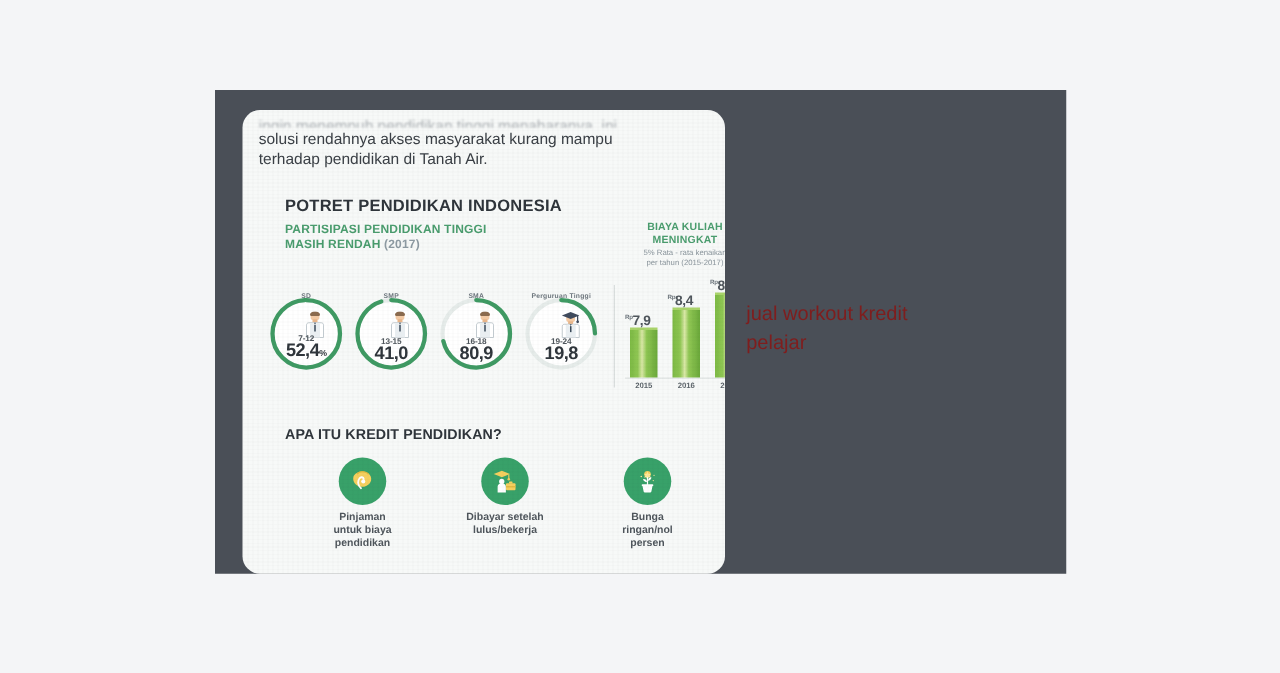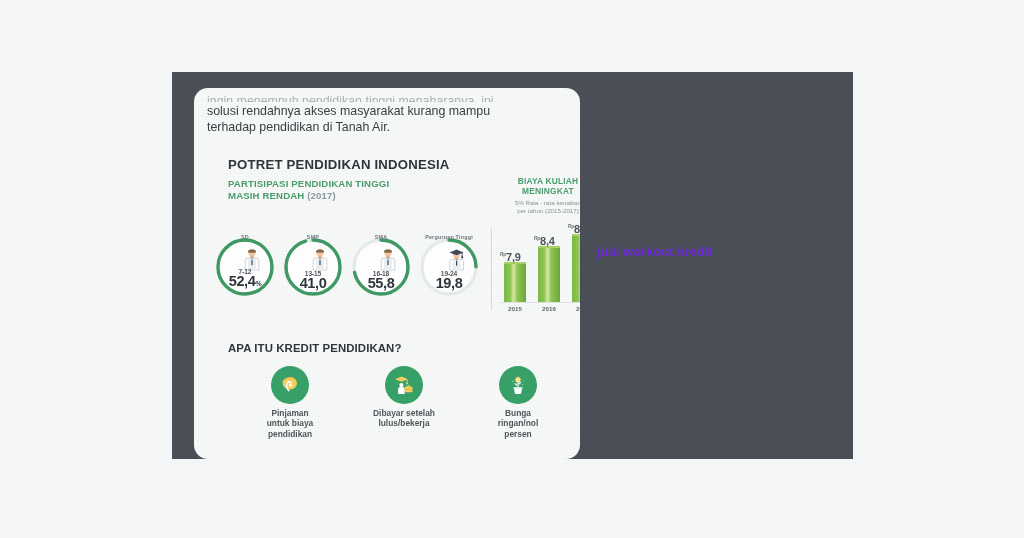--- a/index.html
+++ b/index.html
@@ -290,24 +290,24 @@
     font-weight: bold;
     color: #4f565c;
   }
 
   
   .caption {
     position: absolute;
     left: 597px;
     top: 240px;
     width: 215px;
-    font-size: 13px;
-    font-weight: bold;
+    font-size: 16px;
+    font-weight: normal;
     line-height: 23px;
-    color: #6d28d9;
+    color: #7f1d1d;
   }
 </style>
 </head>
 <body>
 
 <div id="page">
 
   <div class="dark-frame">
 
     <div class="card">
@@ -393,21 +393,21 @@
             <rect x="4.5" y="1" width="7" height="6" rx="2" fill="#f2c9a4"></rect>
             <path d="M4 2.8c0-1.6 1.4-2.6 4-2.6s4 1 4 2.6c0 .6-.4.9-1 .9H5c-.6 0-1-.3-1-.9z" fill="#8a6a4e"></path>
             <rect x="6" y="6.4" width="4" height="2.6" fill="#e8b589"></rect>
             <path d="M3 9.2h10c1.1 0 1.8.8 1.8 1.9V21H1.2V11.1c0-1.1.7-1.9 1.8-1.9z" fill="#ffffff" stroke="#b9c2c8" stroke-width=".7"></path>
             <path d="M6.1 9.2L8 12l1.9-2.8 2.1.7V21H4V9.9z" fill="#e9eef1"></path>
             <path d="M7.2 9.2h1.6l-.8 1.3z" fill="#3a4a5a"></path>
             <rect x="7.4" y="10.8" width="1.2" height="5.4" fill="#3a4a5a"></rect>
           </svg>
           <div class="inner">
             <div class="age">16-18</div>
-            <div class="pct">55,8</div>
+            <div class="pct">80,9</div>
           </div>
         </div>
 
         <div class="donut" style="left:204px;">
           <div class="donut-label">Perguruan Tinggi</div>
           <svg width="66" height="66" viewBox="0 0 66 66">
             <circle cx="33" cy="33" r="27" fill="#ffffff" stroke="#e6ecea" stroke-width="3.4"></circle>
             <circle cx="33" cy="33" r="27" fill="none" stroke="#3f9a63" stroke-width="3.4" stroke-linecap="round" stroke-dasharray="42.1 127.5" transform="rotate(-90 33 33)"></circle>
           </svg>
           <svg class="person" width="18" height="22" viewBox="0 0 18 22">
@@ -521,15 +521,16 @@
             <div>persen</div>
           </div>
         </div>
       </div>
 
     </div>
   </div>
 
   <div class="caption">
     <div>jual workout kredit</div>
+    <div>pelajar</div>
   </div>
 
 </div>
 
 </body></html>

